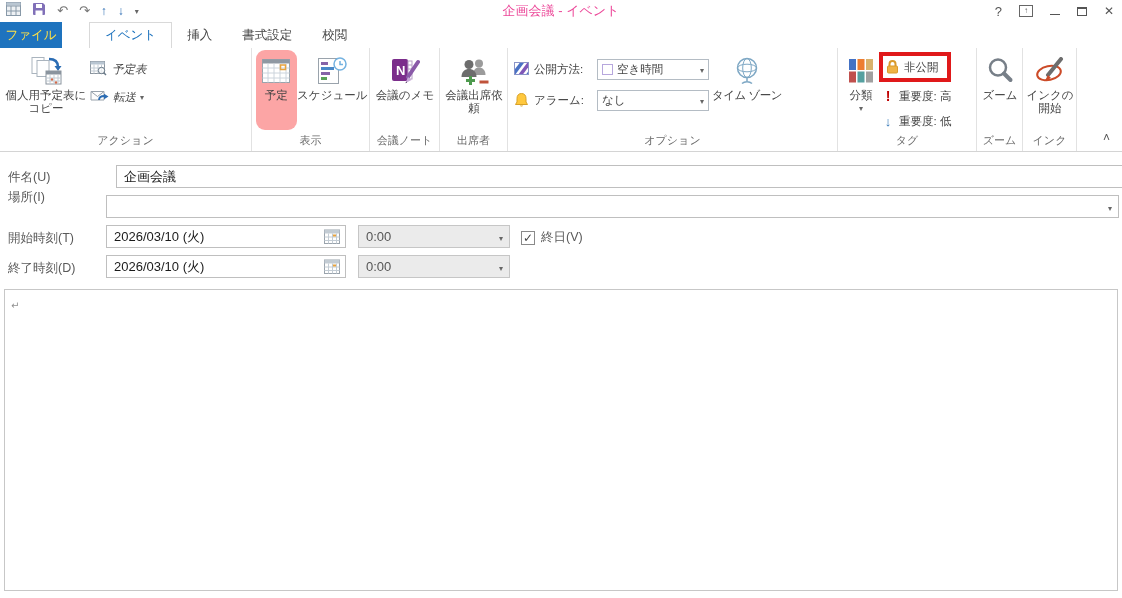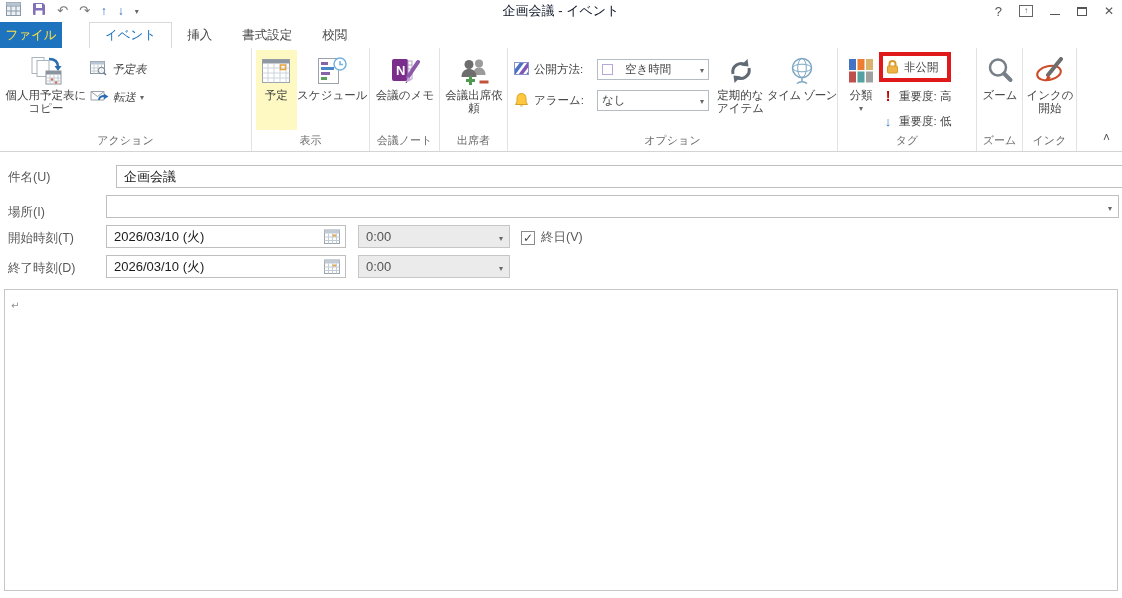--- a/index.html
+++ b/index.html
@@ -6,21 +6,21 @@
   html,body { width:1122px; height:598px; background:#fff; overflow:hidden;
     font-family:"Liberation Sans","DejaVu Sans",sans-serif; color:#444; }
 
   
   #titlebar { position:absolute; left:0; top:0; width:1122px; height:22px; background:#fff; }
   .qat { position:absolute; left:6px; top:0; height:22px; display:flex; align-items:center; gap:11px; }
   .qat-glyph { font-size:13px; color:#777; line-height:22px; }
   .qat-arrow { font-size:12px; color:#2b6cb3; font-weight:bold; }
   .qat-dd { font-size:8px; color:#666; }
   #win-title { position:absolute; left:0; right:0; top:0; height:22px; text-align:center;
-    font-size:13px; line-height:22px; color:#0f172a; }
+    font-size:13px; line-height:22px; color:#ec4899; }
   .wincontrols { position:absolute; right:8px; top:0; height:22px; display:flex; align-items:center; gap:17px; color:#555; }
   .wc-help { font-size:13px; }
   .wc-ribbonbox { width:14px; height:12px; border:1px solid #666; font-size:8px; line-height:10px; text-align:center; color:#666; }
   .wc-min { width:10px; height:1px; background:#555; margin-top:6px; }
   .wc-max { width:10px; height:9px; border:1px solid #555; border-top-width:2px; }
   .wc-close { font-size:12px; }
 
   
   #tabrow { position:absolute; left:0; top:22px; width:1122px; height:26px; display:flex; align-items:stretch; background:#fff; }
   .tab-file { width:62px; background:#1e73be; color:#fde047; font-size:12.5px; display:flex; align-items:center; justify-content:center; }
@@ -29,31 +29,31 @@
 
   
   #ribbon { position:absolute; left:0; top:48px; width:1122px; height:104px; background:#fff;
     border-bottom:1px solid #d4d4d4; display:flex; }
   .group { display:flex; flex-direction:column; border-right:1px solid #e2e2e2; }
   .gcontent { flex:1; display:flex; align-items:flex-start; padding:2px 1px 0 2px; }
   .glabel { height:18px; font-size:11px; color:#6a6a6a; text-align:center; line-height:15px; }
   .bigbtn { height:80px; display:flex; flex-direction:column; align-items:center; padding-top:3px;
     font-size:11.5px; line-height:13px; text-align:center; cursor:default; }
   .bigbtn .ic { height:36px; display:flex; align-items:center; justify-content:center; }
-  .bigbtn.sel { background:#fef9c3; }
+  .bigbtn.sel { background:#fca5a5;border-radius:9px; }
   .smallcol { display:flex; flex-direction:column; gap:11px; padding-top:10px; }
   .smallbtn { display:flex; align-items:center; gap:4px; font-size:11.5px; white-space:nowrap;font-style:italic; }
   .dd { font-size:8px; color:#666; }
 
   
   .optrows { display:flex; flex-direction:column; gap:10px; padding:9px 4px 0 4px; }
   .optrow { display:flex; align-items:center; gap:5px; font-size:11.5px; white-space:nowrap; }
   .optlabel { width:58px; }
   .combo { width:112px; height:21px; border:1px solid #b4bcc4; background:#fff; display:flex;
-    align-items:center; gap:12px; padding:0 4px; font-size:11.5px; position:relative; }
+    align-items:center; gap:4px; padding:0 4px; font-size:11.5px; position:relative; }
   .combo .dd { position:absolute; right:4px; top:6px; }
   .freesq { width:11px; height:11px; background:#fff; border:1px solid #b7a7dd; }
 
   
   .tagscol { display:flex; flex-direction:column; gap:3px; padding-top:4px; margin-left:2px; }
   .tagbtn { display:flex; align-items:center; gap:5px; font-size:11.5px; white-space:nowrap; height:22px; }
   .redbox { border:4px solid #e0191a; padding:0 6px 0 3px; display:inline-flex; align-items:center; gap:5px; margin:-2px 0 0 -3px; }
   .imp-high { color:#c00000; font-weight:bold; font-size:14px; width:12px; text-align:center; }
   .imp-low  { color:#2e74b5; font-weight:bold; font-size:13px; width:12px; text-align:center; }
 
@@ -259,31 +259,20 @@
                 <path d="M7.5 1.5 c3 0 4.5 2 4.5 5 v3.5 l1.5 2.5 h-12 L3 10 V6.5 c0 -3 1.5 -5 4.5 -5 z" fill="#ffc83d" stroke="#d8a127"></path>
                 <path d="M5.8 13.5 a1.9 1.9 0 0 0 3.4 0 z" fill="#d8a127"></path>
               </svg></span>
           <span class="optlabel">アラーム:</span>
           <div class="combo">
             <span>なし</span>
             <span class="dd">▾</span>
           </div>
         </div>
       </div>
-      <div class="bigbtn" style="width:64px">
-        <span class="ic">
-            <svg width="30" height="28">
-              <path d="M7 17 a8.5 8.5 0 0 1 13 -9" fill="none" stroke="#5f6a75" stroke-width="3"></path>
-              <path d="M21.5 2 l1 7.5 -7.5 -1 z" fill="#5f6a75"></path>
-              <path d="M23 11 a8.5 8.5 0 0 1 -13 9" fill="none" stroke="#5f6a75" stroke-width="3"></path>
-              <path d="M8.5 26 l-1 -7.5 7.5 1 z" fill="#5f6a75"></path>
-            </svg>
-          </span>
-        <span>定期的なアイテム</span>
-      </div>
       <div class="bigbtn" style="width:68px; letter-spacing:-0.5px; white-space:nowrap">
         <span class="ic">
             <svg width="28" height="28">
               <circle cx="14" cy="11" r="9.5" fill="none" stroke="#7da7c4" stroke-width="1.5"></circle>
               <ellipse cx="14" cy="11" rx="4.3" ry="9.5" fill="none" stroke="#7da7c4"></ellipse>
               <ellipse cx="14" cy="11" rx="9.5" ry="3.8" fill="none" stroke="#7da7c4"></ellipse>
               <path d="M14 20.5 v3.5 M9 26.5 c2.5 -2.5 7.5 -2.5 10 0" stroke="#7da7c4" stroke-width="1.5" fill="none"></path>
             </svg>
           </span>
         <span>タイム ゾーン</span>
@@ -365,21 +354,21 @@
   <div class="group g-collapse">
     <span class="collapse-chevron">˄</span>
   </div>
 </div>
 
 <div class="flabel" style="top:169px">件名(U)</div>
 <div class="field" style="left:116px; top:165px; width:1013px; height:23px">
   <span>企画会議</span>
 </div>
 
-<div class="flabel" style="top:204px">場所(I)</div>
+<div class="flabel" style="top:189px">場所(I)</div>
 <div class="field" style="left:106px; top:195px; width:1013px; height:23px">
   <span></span>
   <span class="dd">▾</span>
 </div>
 
 <div class="flabel" style="top:230px">開始時刻(T)</div>
 <div class="field datefield" style="left:106px; top:225px; width:240px; height:23px">
   <span>2026/03/10 (火)</span>
   <span class="calic"><svg width="17" height="16">
         <rect x="0.5" y="1" width="15" height="13.5" fill="#fff" stroke="#9aa3ac"></rect>

